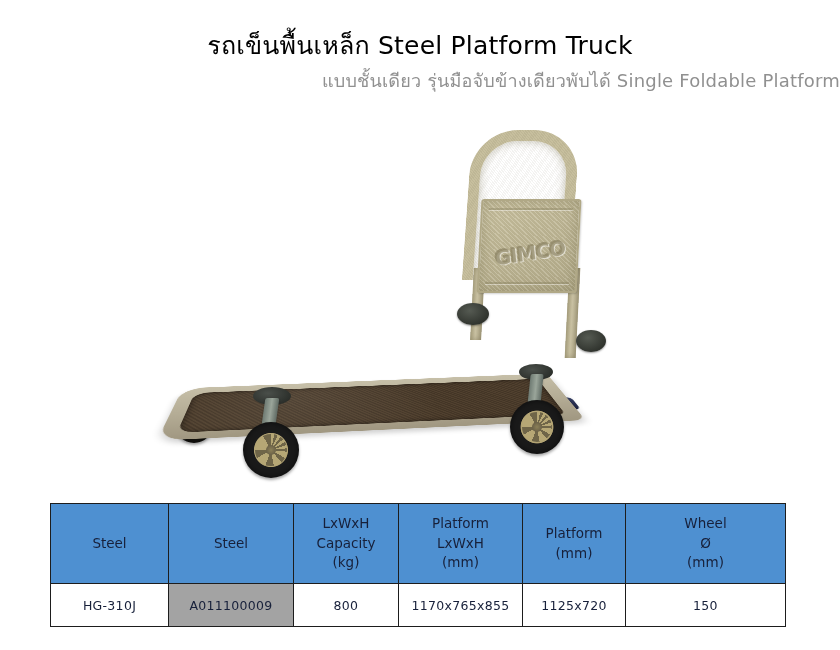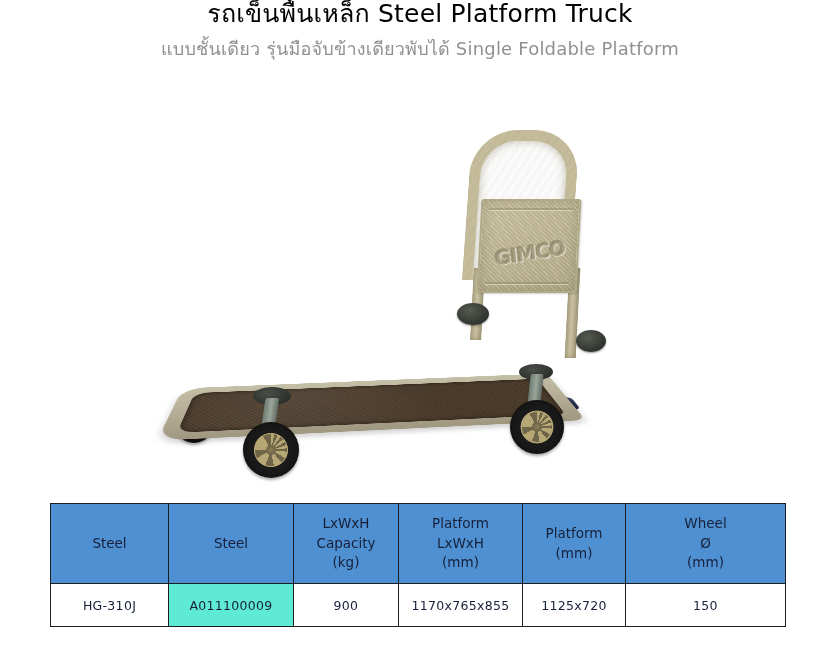--- a/index.html
+++ b/index.html
@@ -13,38 +13,40 @@
     position: relative;
     overflow: hidden;
     font-family: "DejaVu Sans", "Liberation Sans", sans-serif;
   }
 
   
   .header {
     position: absolute;
     top: 0; left: 0; right: 0;
     text-align: center;
+    padding-top: 32px;
   }
   .title {
     font-size: 25px;
     font-weight: 500;
     color: #000000;
     letter-spacing: 0.2px;
     line-height: 1.15;
     margin: 0;
     white-space: nowrap;
   }
   .subtitle {
     font-size: 18px;
     font-weight: 400;
     color: #909090;
     letter-spacing: 0.2px;
     line-height: 1.2;
     margin: 9px 0 0 0;
     white-space: nowrap;
+    text-align: right;
   }
 
   
   .photo-area {
     position: absolute;
     left: 0;
     top: 122px;
     width: 840px;
     height: 360px;
   }
@@ -274,21 +276,21 @@
     padding: 2px 4px;
   }
   .spec-table tbody td {
     background: #ffffff;
     height: 40px;
     font-size: 12.5px;
     font-weight: 400;
     letter-spacing: 0.3px;
   }
   .spec-table tbody td.code-cell {
-    background: #5eead4;
+    background: #a3a3a3;
   }
   .hdr-line { display: block; }
 </style>
 </head>
 <body>
 
 <div class="header">
   <h1 class="title">รถเข็นพื้นเหล็ก Steel Platform Truck</h1>
   <p class="subtitle">แบบชั้นเดียว รุ่นมือจับข้างเดียวพับได้ Single Foldable Platform</p>
 </div>
@@ -375,19 +377,19 @@
         <span class="hdr-line">Wheel</span>
         <span class="hdr-line">Ø</span>
         <span class="hdr-line">(mm)</span>
       </th>
     </tr>
   </thead>
   <tbody>
     <tr>
       <td>HG-310J</td>
       <td class="code-cell">A011100009</td>
-      <td>900</td>
+      <td>800</td>
       <td>1170x765x855</td>
       <td>1125x720</td>
       <td>150</td>
     </tr>
   </tbody>
 </table>
 
 </body></html>

